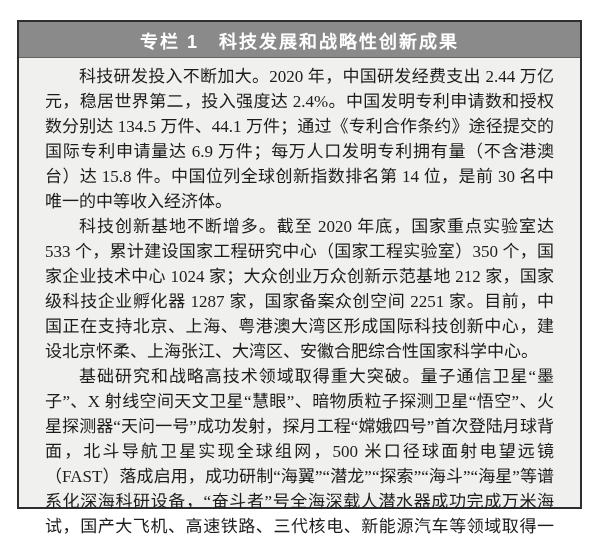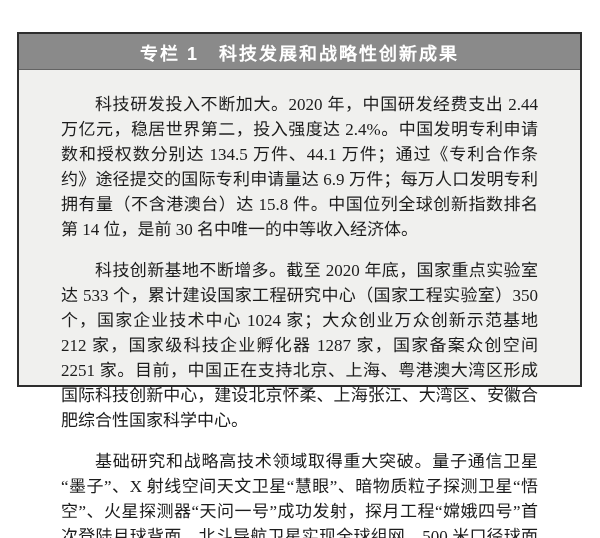--- a/index.html
+++ b/index.html
@@ -13,22 +13,22 @@
   *{margin:0;padding:0;box-sizing:border-box;}
   html,body{width:600px;height:538px;}
   body{
     background:var(--page-bg);
     font-family:"Liberation Serif","DejaVu Serif",serif;
     position:relative;
     overflow:hidden;
   }
   .panel{
     position:absolute;
-    left:17px; top:32px;
-    width:565px; height:355px;
+    left:17px; top:20px;
+    width:565px; height:489px;
     border:2px solid var(--border);
     background:var(--body-bg);
   }
   .panel-header{
     height:36px;
     background:var(--header-bg);
     border-bottom:1px solid #636363;
     display:flex;
     align-items:center;
     justify-content:center;
@@ -43,21 +43,21 @@
   }
   .panel-body{
     padding:6px 26px 0 26px;
     color:var(--text);
     font-size:17px;
     line-height:25px;
     text-align:justify;
   }
   .panel-body p{
     text-indent:2em;
-    margin:16px;
+    margin:0;
   }
 </style>
 </head>
 <body>
 
 <div class="page">
   <section class="panel">
     <header class="panel-header">
       <h1>专栏 1　科技发展和战略性创新成果</h1>
     </header>

